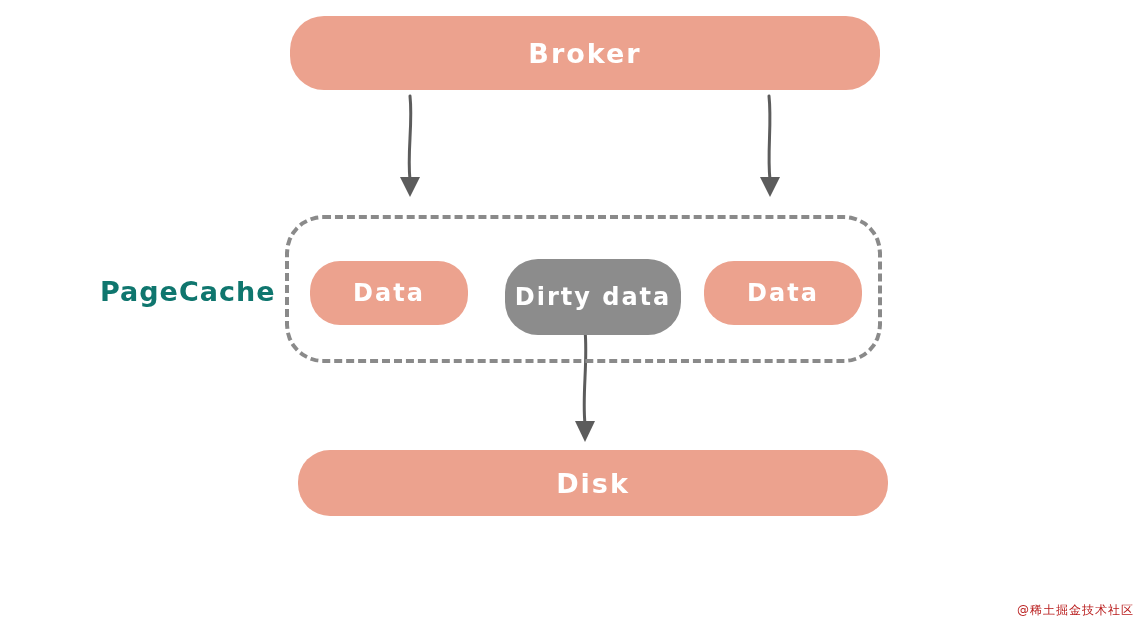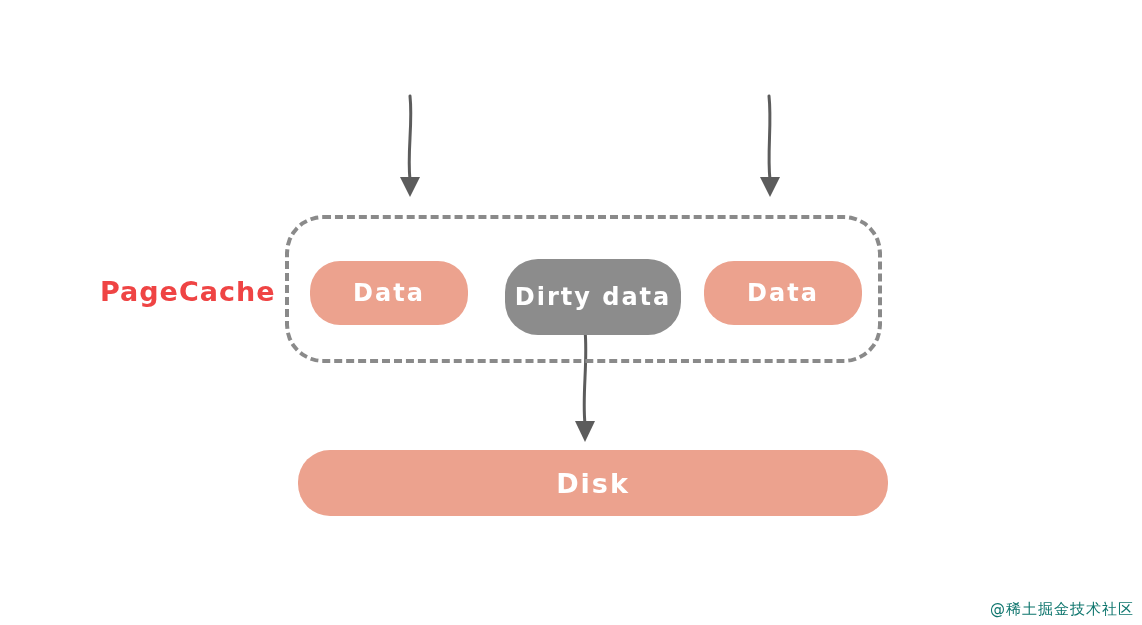--- a/index.html
+++ b/index.html
@@ -46,21 +46,21 @@
     width: 597px; height: 148px;
     border: 4px dashed #8A8A8A;
     border-radius: 38px;
     box-sizing: border-box;
   }
   .pagecache-label {
     position: absolute;
     left: 100px; top: 276px;
     width: 165px;
     text-align: left;
-    color: #ef4444;
+    color: #0f766e;
     font-size: 27px;
     font-weight: 600;
     letter-spacing: 1px;
   }
   .data-left-box {
     left: 310px; top: 261px;
     width: 158px; height: 64px;
     border-radius: 30px;
     font-size: 24px;
   }
@@ -88,31 +88,34 @@
     width: 1142px;
     text-align: center;
     color: #CBCBCB;
     font-size: 29px;
     font-weight: 600;
     letter-spacing: 3px;
   }
   .watermark {
     position: absolute;
     right: 8px; bottom: 6px;
-    color: #0f766e;
-    font-size: 15px;
+    color: #b91c1c;
+    font-size: 12px;
     letter-spacing: 1px;
     margin-left: 32px;
   }
 </style>
 </head>
 <body>
 
 <div class="canvas">
 
+  <div class="node salmon broker-box">
+    <span>Broker</span>
+  </div>
 
   <svg class="arrow-layer" viewBox="0 0 1142 625" xmlns="http://www.w3.org/2000/svg">
 
     <g>
       <path d="M410,96 C413,124 407,152 410,180" stroke="#5C5C5C" stroke-width="3" fill="none" stroke-linecap="round"></path>
       <path d="M410,197 L400,177 L420,177 Z" fill="#5C5C5C"></path>
     </g>
 
     <g>
       <path d="M769,96 C772,124 767,152 770,180" stroke="#5C5C5C" stroke-width="3" fill="none" stroke-linecap="round"></path>

